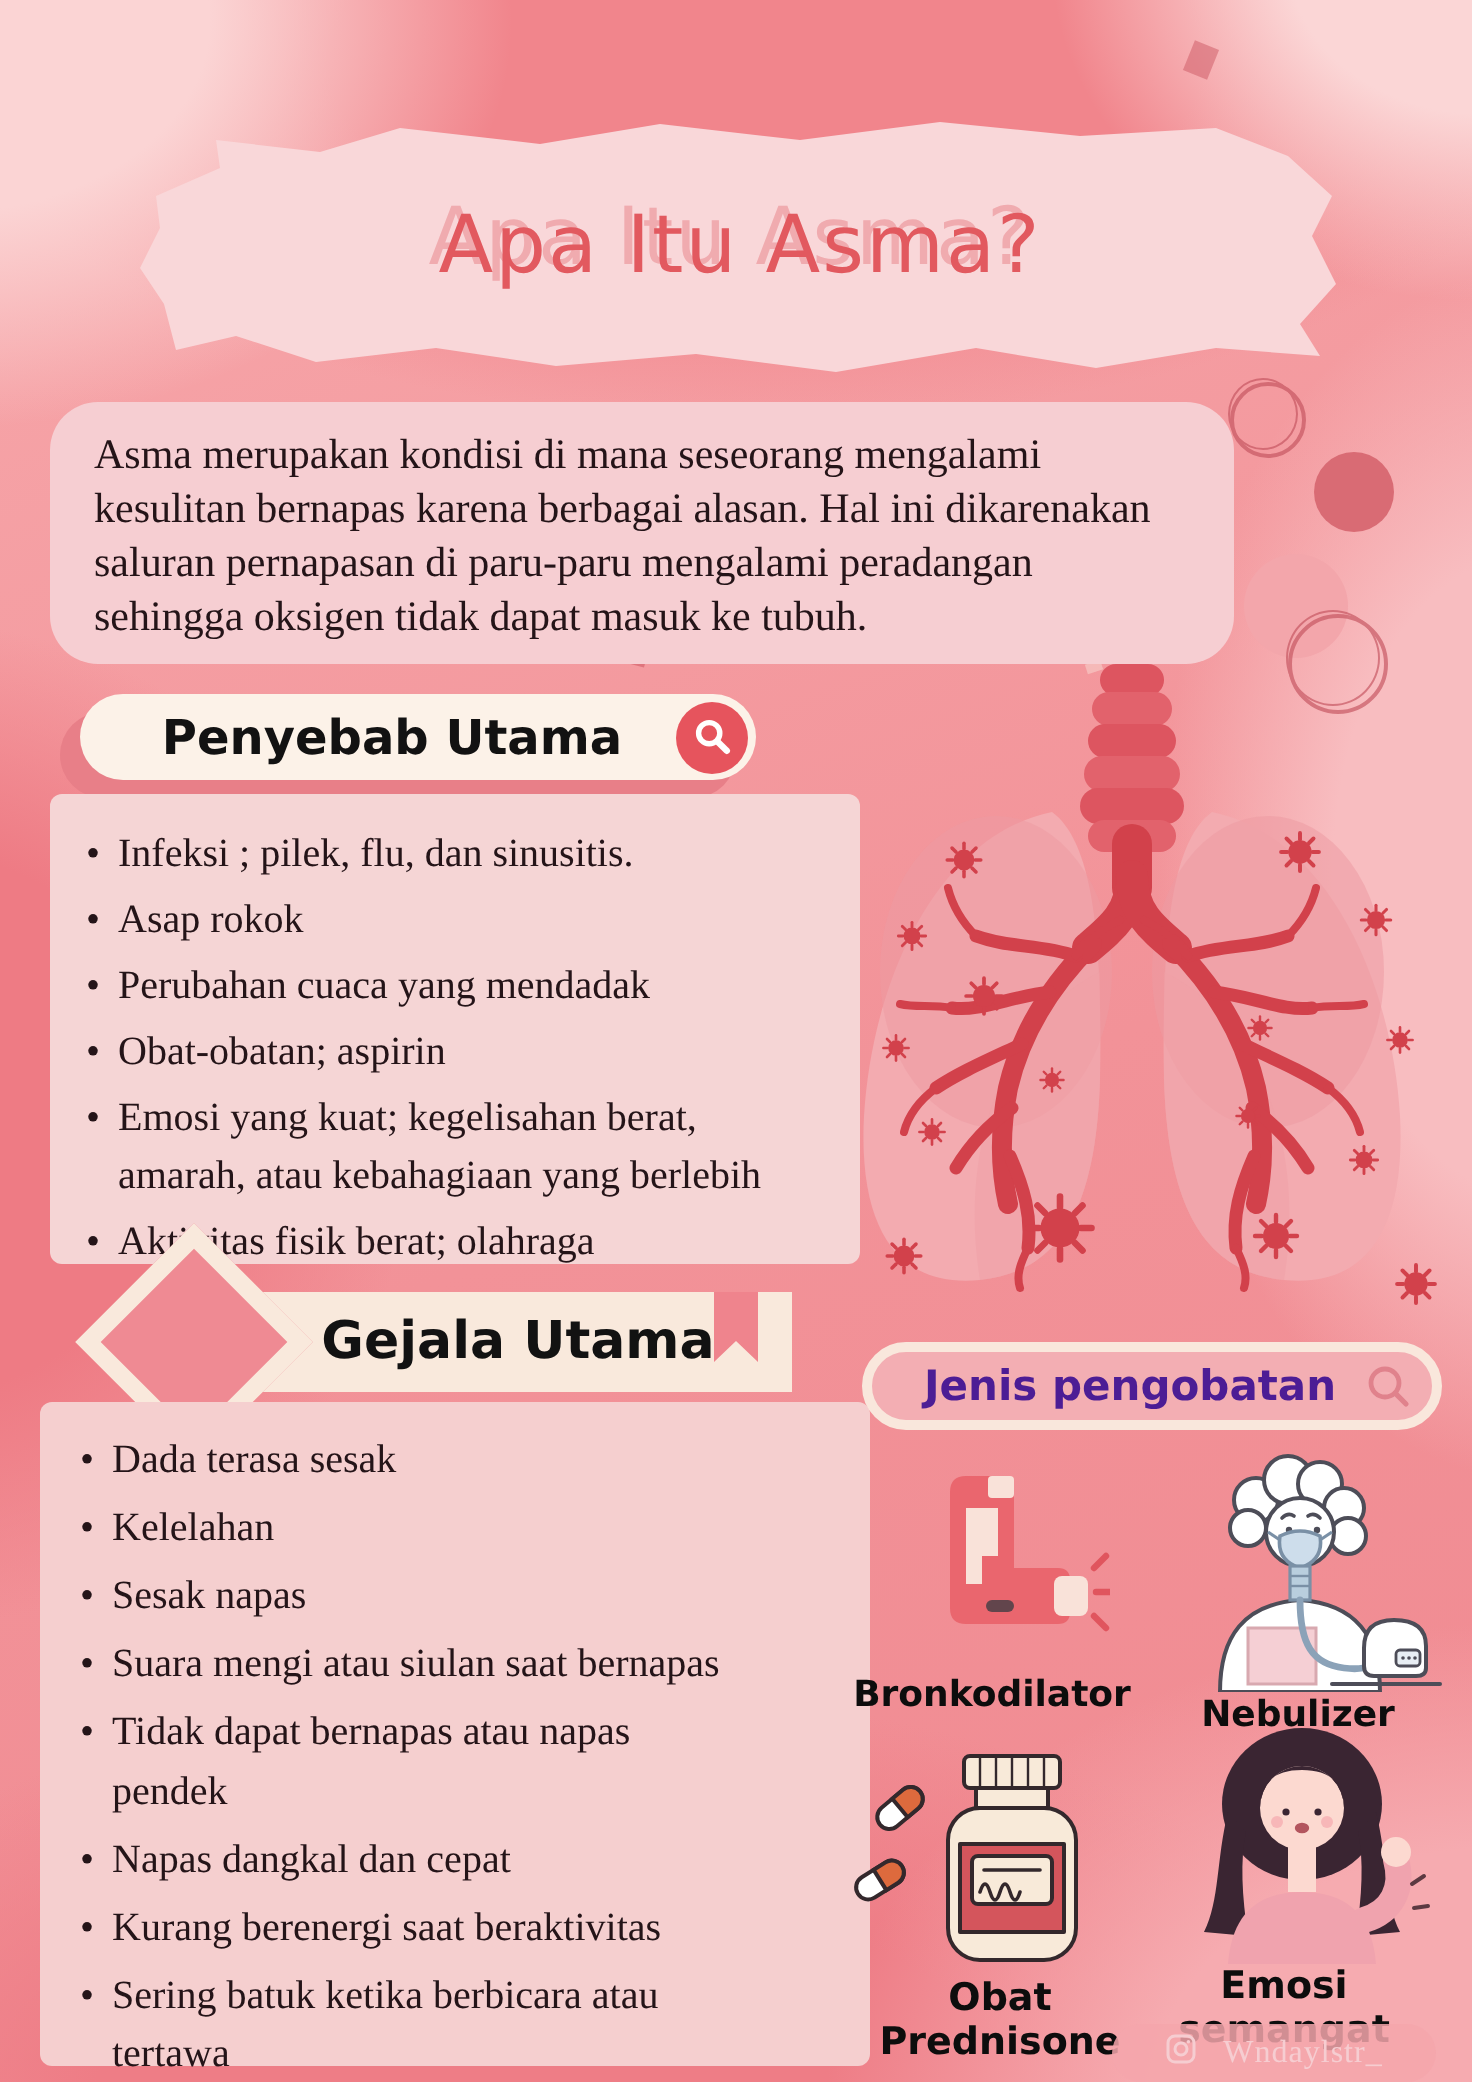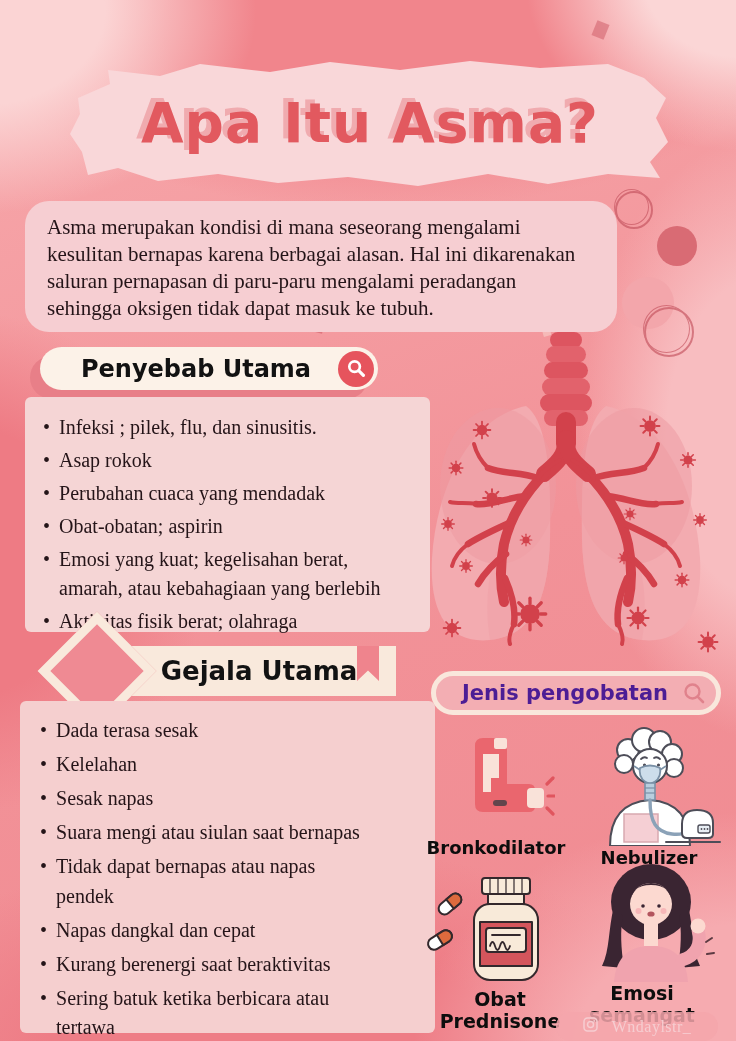--- a/index.html
+++ b/index.html
@@ -17,21 +17,21 @@
   .abs{position:absolute;}
   
   .deco-ring{border-radius:50%;border:2px solid #c4525e;opacity:.65;}
   .deco-ring::after{content:"";position:absolute;inset:-4px 2px 2px -3px;border-radius:50%;border:1.6px solid #c4525e;}
   .deco-circle{border-radius:50%;}
   .deco-square{background:#cf5f6a;opacity:.55;transform:rotate(22deg);}
   .confetti{background:#d96b74;opacity:.8;}
   
   .splash{left:68px;top:56px;width:604px;height:134px;display:flex;align-items:center;justify-content:center;}
   .splash svg{position:absolute;inset:0;}
-  .title{position:relative;margin:0;font-size:55px;font-weight:bold;color:#e2595f;
+  .title{position:relative;margin:0;font-size:40px;font-weight:normal;color:#e2595f;
     font-family:"DejaVu Sans","Liberation Sans",sans-serif;letter-spacing:1px;
     text-shadow:-5px -4px 0 #f0abaf;}
   
   .intro-card{left:25px;top:201px;width:592px;height:131px;background:#f6ced2;border-radius:24px;
     box-sizing:border-box;padding:13px 22px 0 22px;}
   .intro-text{margin:0;font-family:"Liberation Serif",serif;font-size:21px;line-height:27px;color:#241418;}
   
   .causes-bar{left:40px;top:347px;width:338px;height:43px;}
   .causes-bar .shadow-pill{position:absolute;left:-10px;top:9px;width:338px;height:43px;background:#e87f88;border-radius:24px;}
   .causes-bar .pill{position:absolute;inset:0;background:#fcf2e8;border-radius:24px;display:flex;align-items:center;justify-content:center;text-align:center;}

